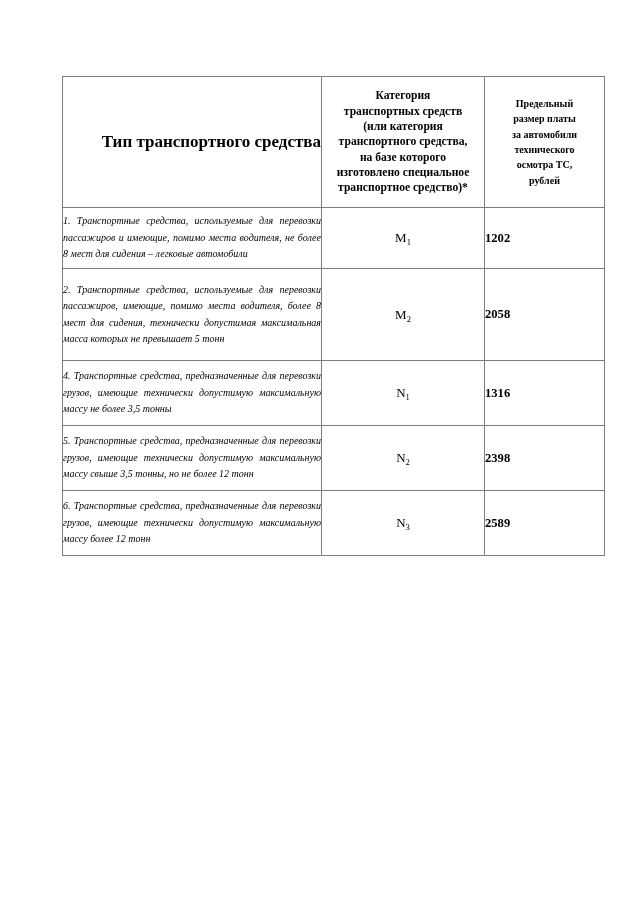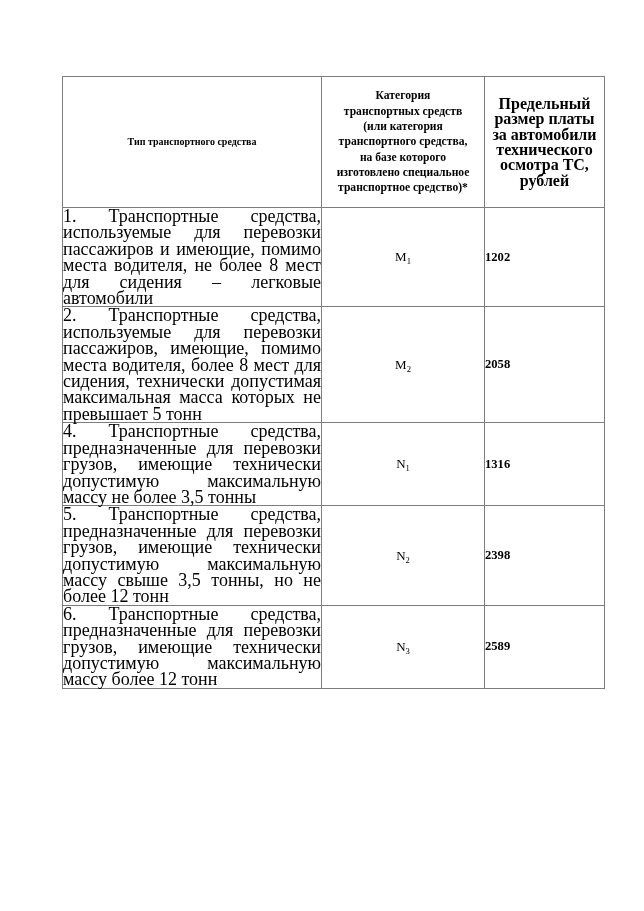--- a/index.html
+++ b/index.html
@@ -46,42 +46,44 @@
   thead th {
     height: 130px;
     font-weight: bold;
     text-align: center;
     vertical-align: middle;
     font-size: 12px;
     line-height: 15.5px;
     padding: 4px 6px;
   }
   th.h-type {
-    font-size: 10px;
+    font-size: 17px;
+    text-align: right;
   }
   th.h-cat {
     font-size: 11.6px;
     line-height: 15.3px;
     text-align: center;
   }
   th.h-price {
-    font-size: 16px;
+    font-size: 10px;
     line-height: 15.3px;
   }
   .hdr-line { display: block; white-space: nowrap; }
 
   
   td.cell-type {
     text-align: justify;
     text-align-last: left;
-    font-size: 18px;
+    font-size: 10px;
     line-height: 16.4px;
     padding: 4px 7px 5px 7px;
     vertical-align: top;
     hyphens: none;
+    font-style: italic;
   }
   td.cell-cat {
     text-align: center;
     font-size: 13px;
     font-weight: normal;
     vertical-align: middle;
   }
   td.cell-cat sub {
     font-size: 8.6px;
     vertical-align: baseline;

